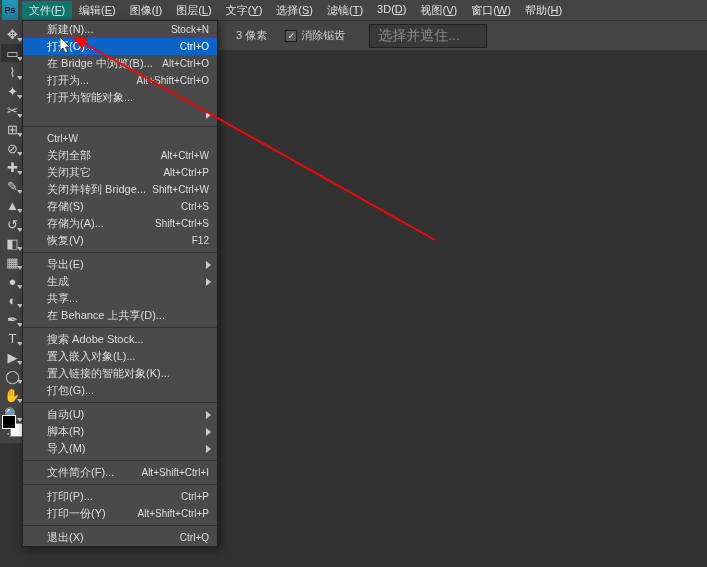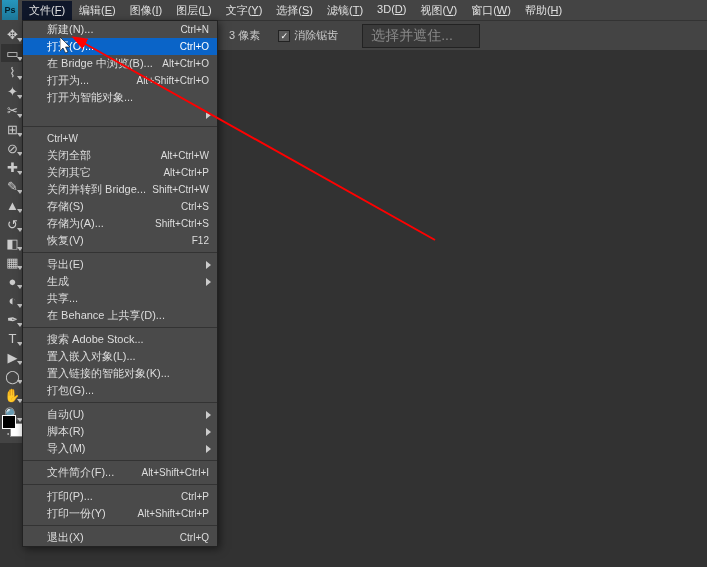--- a/index.html
+++ b/index.html
@@ -2,23 +2,23 @@
 <html><head>
 <meta charset="utf-8">
 <style>
   * { margin: 0; padding: 0; box-sizing: border-box; font-family: "Microsoft YaHei", Arial, sans-serif; }
   body { width: 707px; height: 567px; background: #333333; overflow: hidden; position: relative; }
   
   .menubar { height: 20px; background: #444444; display: flex; align-items: center; padding-left: 2px; font-size: 11px; color: #e0e0e0; }
   .ps-logo { width: 16px; height: 32px; background: linear-gradient(#2aa0c8,#1a6e8e); color:#031e2a; font-size: 9px; font-weight:bold; display:flex; align-items:center; justify-content:center; margin-right: 4px; border-radius:2px;}
   .menu-item { padding: 2px 7px; cursor: default; }
   .menu-item u { text-decoration: underline; }
-  .menu-item.active { background: #0f172a; }
-  
-  .optionsbar { height: 30px; background: #444444; border-top: 1px solid #333; display: flex; align-items: center; font-size: 11px; color: #ccc; padding-left: 6px; position:relative; }
+  .menu-item.active { background: #0f766e; }
+  
+  .optionsbar { height: 30px; background: #444444; border-top: 1px solid #333; display: flex; align-items: center; font-size: 11px; color: #ccc; padding-left: 13px; position:relative; }
   .opt-icon { width:22px; height:22px; background:#3a3a3a; border:1px solid #222; margin-right:6px; display:flex; align-items:center; justify-content:center;}
   .opt-text { color:#ccc; margin-right:6px;}
   .checkbox { width:12px; height:12px; background:#5a5a5a; border:1px solid #222; display:inline-flex; align-items:center; justify-content:center; margin-right:4px; color:#fff; font-size:9px;}
   .opt-dropdown { background:#393939; color:#888; padding:2px 26px 2px 8px; border:1px solid #222; font-size:14px;}
   
   .toolbar { position:absolute; left:0; top:20px; width:25px; background:#444444; display:flex; flex-direction:column; padding-top:4px; z-index:1;}
   .tool { width:23px; height:18px; display:flex; align-items:center; justify-content:center; color:#ccc; font-size:13px; margin:1px; cursor:default;}
   .tool.sel { background:#333; }
   .tool-tri { width:0;height:0; border-left:3px solid transparent; border-right:3px solid transparent; border-top:4px solid #ccc; position:absolute; right:1px; bottom:1px;}
   .tool { position:relative;}
@@ -101,21 +101,21 @@
     <div class="sw-bg"></div>
     <div class="sw-fg"></div>
   </div>
 </div>
 
 <div class="canvas"></div>
 
 <div class="dropdown" id="dropdown">
     <div class="dd-row">
       <span class="dd-label">新建(N)...</span>
-      <span class="dd-short">Ctrl+N</span>
+      <span class="dd-short">Stock+N</span>
     </div>
     <div class="dd-row hover">
       <span class="dd-label">打开(O)...</span>
       <span class="dd-short">Ctrl+O</span>
     </div>
     <div class="dd-row">
       <span class="dd-label">在 Bridge 中浏览(B)...</span>
       <span class="dd-short">Alt+Ctrl+O</span>
     </div>
     <div class="dd-row">

